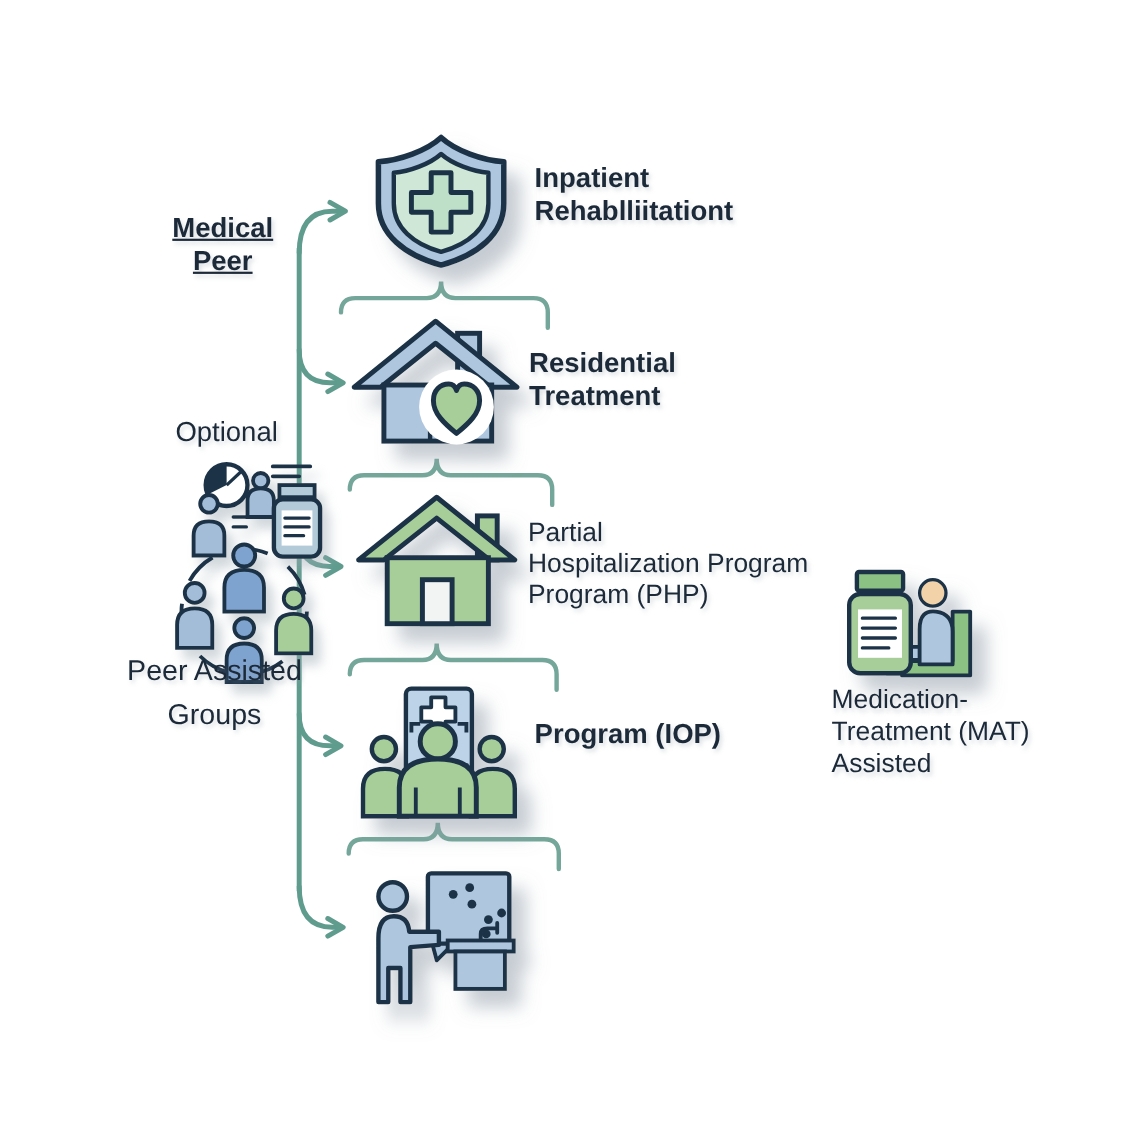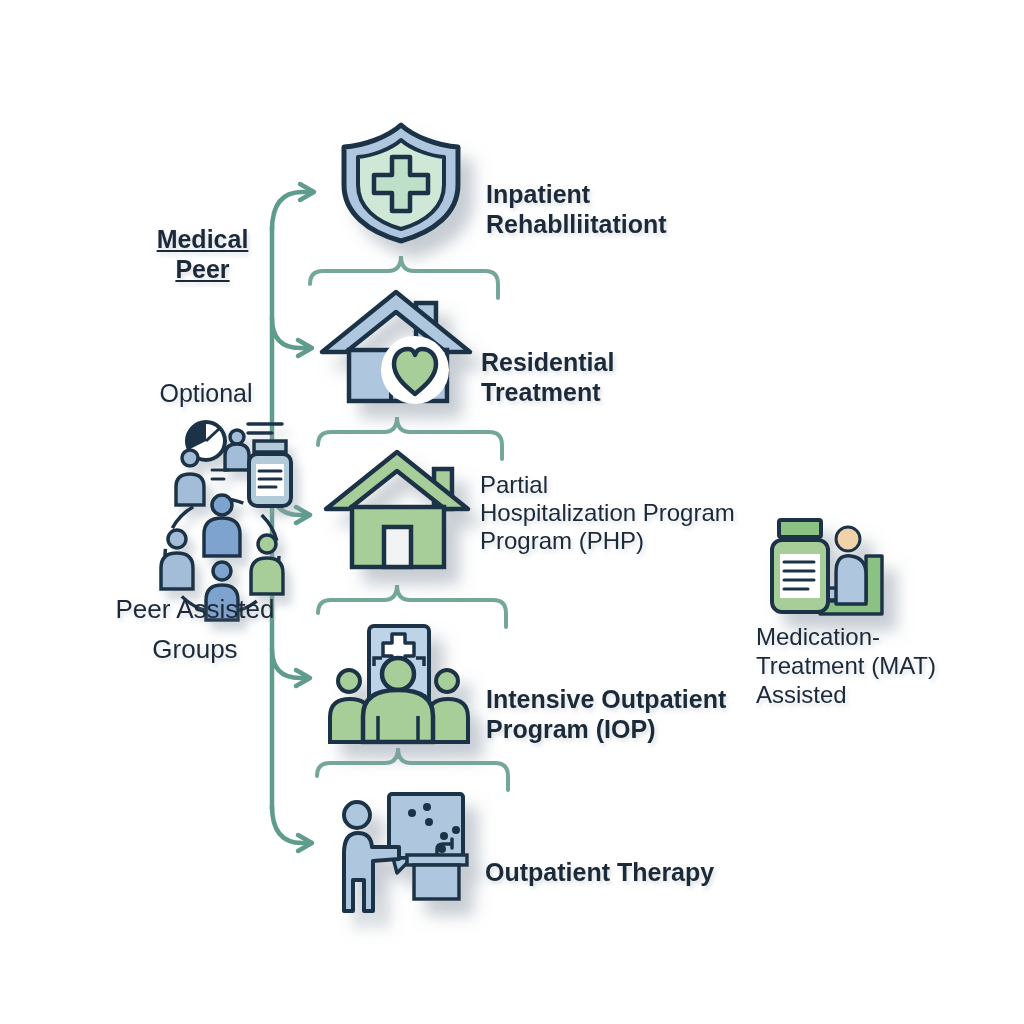--- a/index.html
+++ b/index.html
@@ -10,21 +10,21 @@
     --bracket:#74a799; --text:#1b2938; --white:#f2f4f4;
     --grey_bottle:#b3cbd9; --background:#ffffff;
   }
   html,body{margin:0;padding:0;background:#e9e9e9;}
   #canvas{position:relative;width:1024px;height:1024px;background:var(--background);
     overflow:hidden;font-family:"Liberation Sans",sans-serif;}
   svg{position:absolute;left:0;top:0;}
   .lbl{position:absolute;color:var(--text);
     text-shadow:2px 3px 4px rgba(150,160,172,.35);letter-spacing:0;}
   .lbl span{display:block;}
-  .bold{font-weight:700;margin-top:32px;}
+  .bold{font-weight:700;}
   .sz25{font-size:25px;line-height:30px;}
   .sz24{font-size:24px;line-height:28px;}
   .sz26{font-size:26px;line-height:29px;}
   .ctr{text-align:center;}
   
   .sOut{stroke:var(--outline);} .sTeal{stroke:var(--connector);} .sBr{stroke:var(--bracket);}
   .fBlue{fill:var(--blue);} .fBlueL{fill:var(--blue_light);}
   .fPerson{fill:var(--blue_person);} .fPersonL{fill:var(--blue_person_light);}
   .fGreen{fill:var(--green);} .fGreenD{fill:var(--green_dark);}
   .fPale{fill:var(--green_pale);} .fCross{fill:var(--cross_green);}
@@ -191,27 +191,23 @@
     <span>Hospitalization Program</span>
     <span>Program (PHP)</span>
   </div>
 
   <div class="lbl sz26 ctr" style="left:100px;top:589px;width:190px;line-height:40px;">
     <span>Peer Assisted</span>
     <span>Groups</span>
   </div>
 
   <div class="lbl bold sz25" style="left:486px;top:652px;">
-    <span>Intensive Outpatient</span>
     <span>Program (IOP)</span>
   </div>
 
   <div class="lbl sz24" style="left:756px;top:622px;line-height:29px;">
     <span>Medication-</span>
     <span>Treatment (MAT)</span>
     <span>Assisted</span>
   </div>
 
-  <div class="lbl bold sz25" style="left:485px;top:825px;">
-    <span>Outpatient Therapy</span>
-  </div>
 
 </div>
 
 </body></html>

